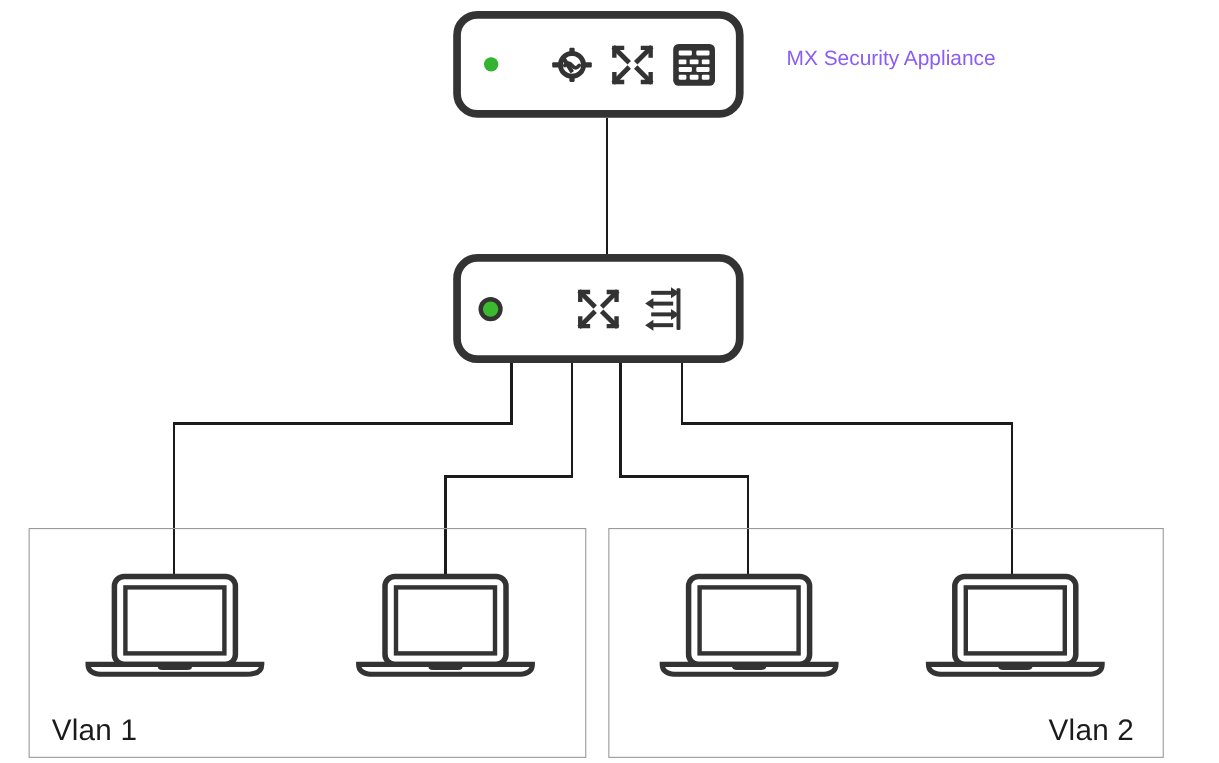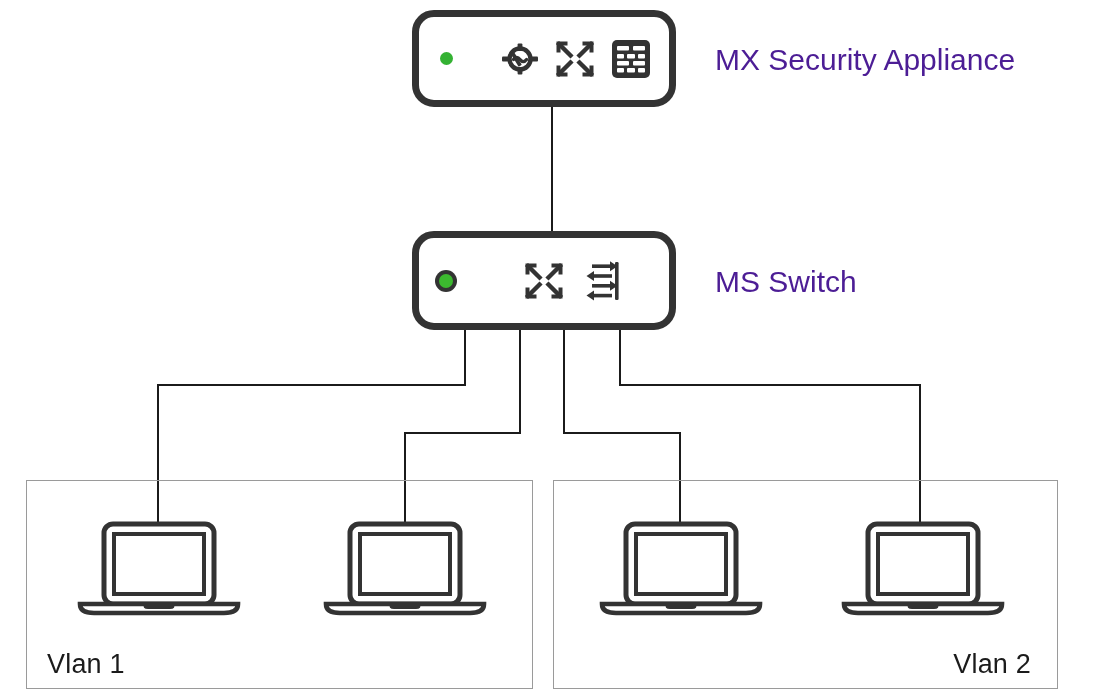--- a/index.html
+++ b/index.html
@@ -73,22 +73,22 @@
   }
   .device-icons {
     position: absolute;
     display: flex;
     align-items: center;
   }
 
   
   .device-label {
     position: absolute;
-    font-size: 30px;
-    color: #4c1d95;
+    font-size: 19px;
+    color: #8b5cf6;
     white-space: nowrap;
   }
 
   
   .laptop {
     position: absolute;
   }
   .icon-svg { display: block; }
 </style>
 </head>
@@ -202,21 +202,20 @@
             <path d="M 28 20.8 L 35.5 25.8 L 28 30.8 Z"></path>
           </g>
           <g>
             <rect x="8" y="33.8" width="22" height="3.6"></rect>
             <path d="M 12 30.6 L 4.5 35.6 L 12 40.6 Z"></path>
           </g>
         </svg>
       </span>
     </span>
   </div>
-  <span class="device-label" style="left:715px; top:265px;">MS Switch</span>
 
   <div class="laptop" style="left:74px; top:518px;">
     <svg class="icon-svg" width="170" height="100" viewBox="0 0 170 100">
       <rect x="30" y="6" width="110" height="80" rx="9" fill="none" stroke="#333333" stroke-width="5"></rect>
       <rect x="40" y="16" width="90" height="60" fill="none" stroke="#333333" stroke-width="4"></rect>
       <path d="M 6 86 q 0 9 14 9 L 150 95 q 14 0 14 -9 Z" fill="#ffffff" stroke="#333333" stroke-width="4.6"></path>
       <path d="M 70 86 L 100 86 q 2 5 -4 5 L 74 91 q -6 0 -4 -5 Z" fill="#333333"></path>
     </svg>
   </div>
 

